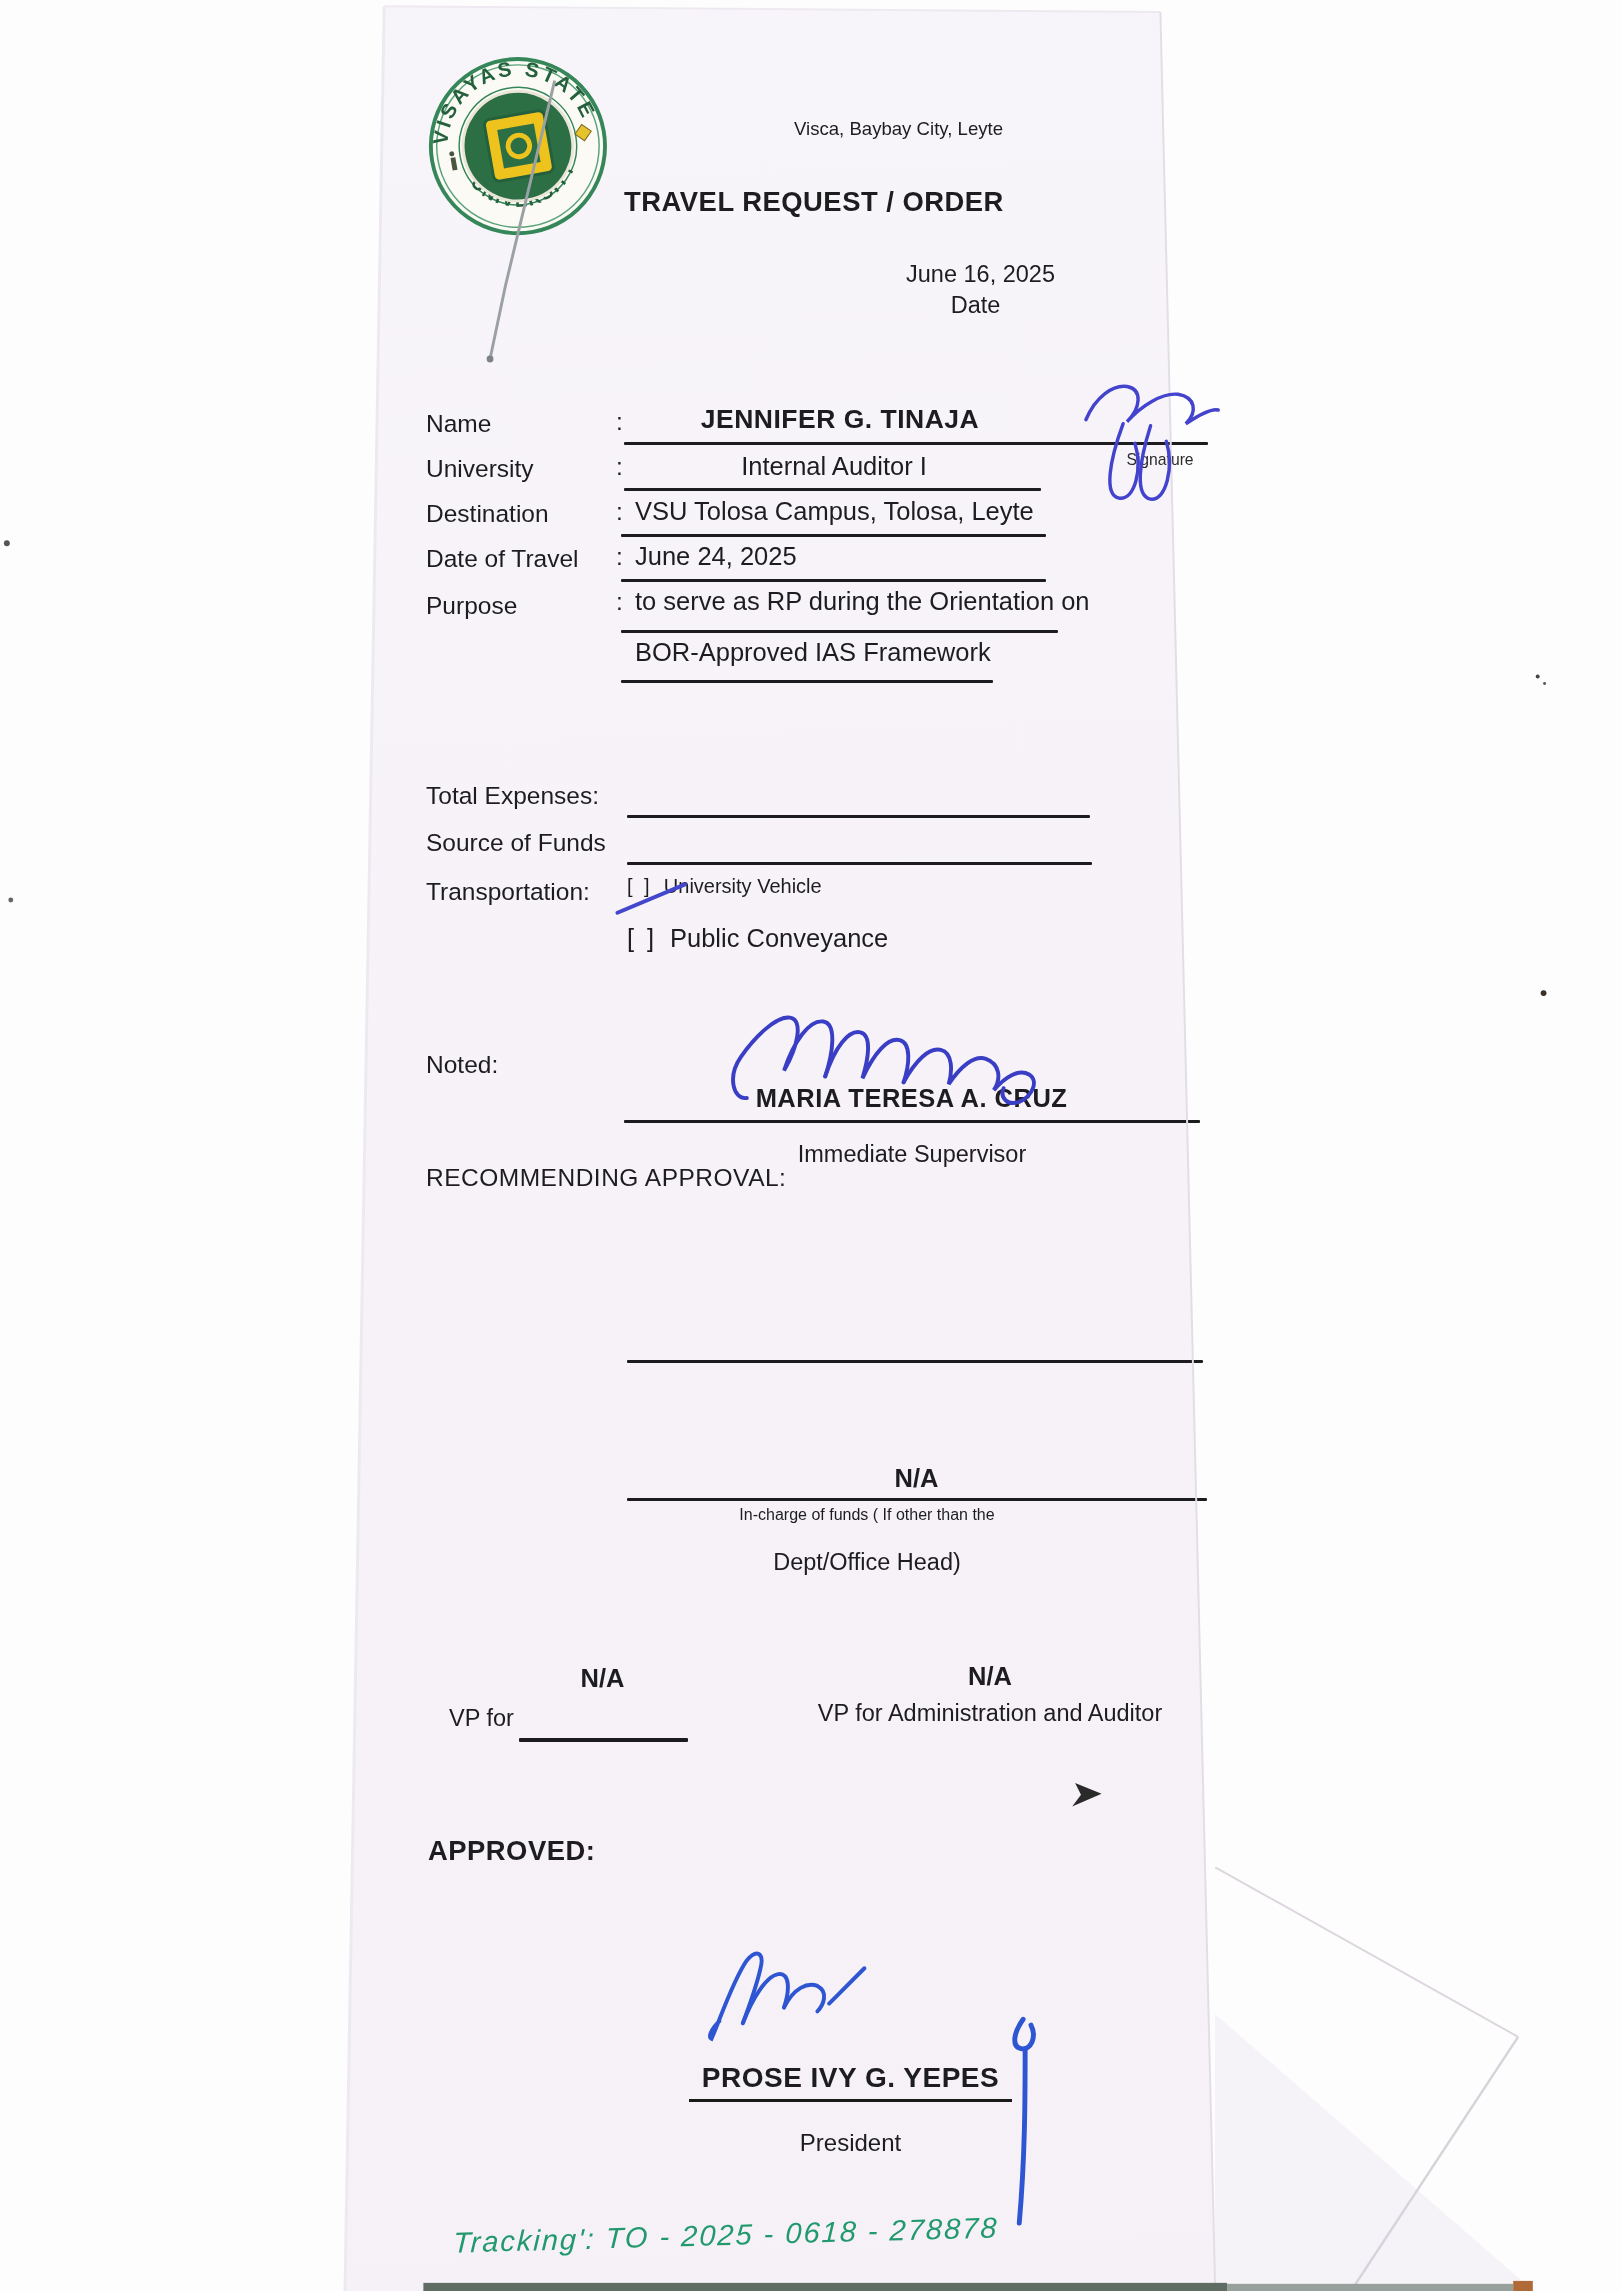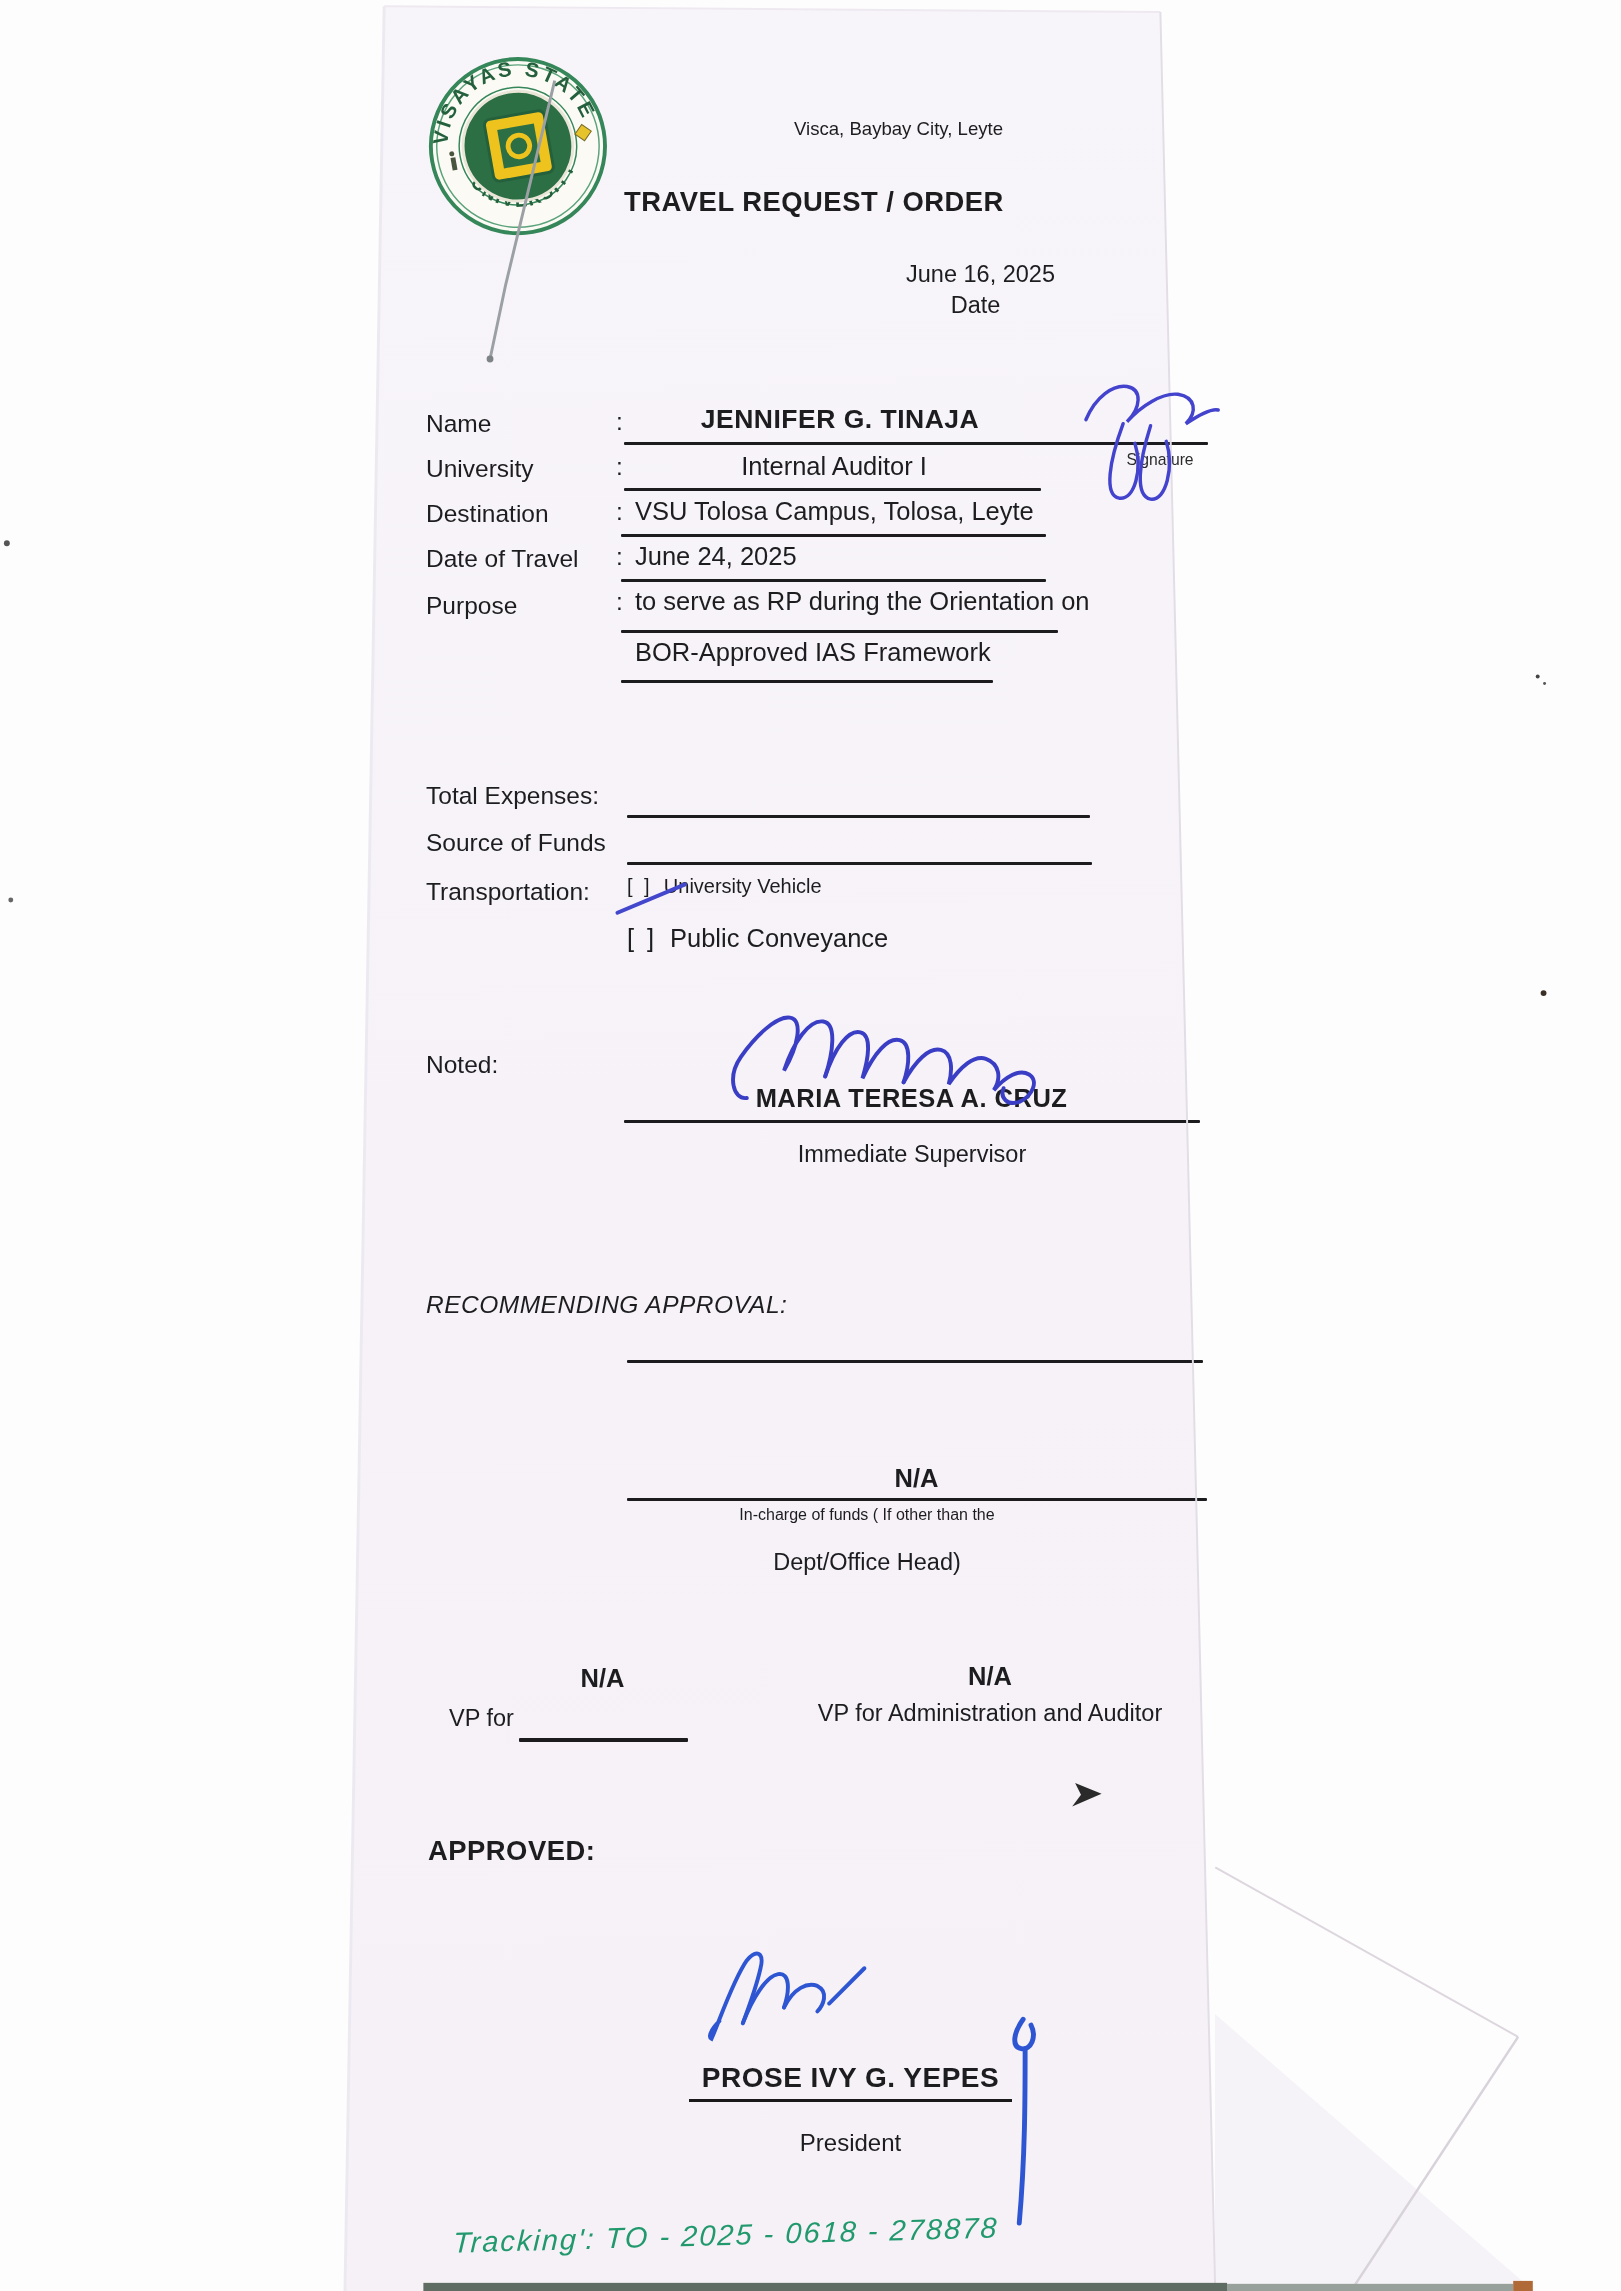--- a/index.html
+++ b/index.html
@@ -102,21 +102,21 @@
   <div class="t" style="left:627px;top:924px;font-size:25.5px;">
     <span style="letter-spacing:2.9px;">[ ]</span>
     <span style="margin-left:5.9px;">Public Conveyance</span>
   </div>
 
   <div class="t lbl" style="left:426px;top:1051px;">Noted:</div>
   <div class="t c b" style="left:647px;top:1084px;width:529px;font-size:25.5px;letter-spacing:0.5px;">MARIA TERESA A. CRUZ</div>
   <div class="line" style="left:624px;top:1120px;width:576px;"></div>
   <div class="t c" style="left:667px;top:1141px;width:490px;font-size:23.5px;">Immediate Supervisor</div>
 
-  <div class="t lbl" style="left:426px;top:1291px;letter-spacing:0.5px;font-style:italic;">RECOMMENDING APPROVAL:</div>
+  <div class="t lbl" style="left:426px;top:1164px;letter-spacing:0.5px;">RECOMMENDING APPROVAL:</div>
   <div class="line" style="left:627px;top:1360px;width:576px;"></div>
 
   <div class="t c b" style="left:647px;top:1464px;width:539px;font-size:25.5px;">N/A</div>
   <div class="line" style="left:627px;top:1498px;width:580px;"></div>
   <div class="t c small-cap" style="left:627px;top:1506px;width:480px;font-size:16px;">In-charge of  funds ( If other than the</div>
   <div class="t c small-cap" style="left:627px;top:1549px;width:480px;font-size:23.5px;">Dept/Office Head)</div>
 
   <div class="t c b" style="left:470px;top:1664px;width:265px;font-size:25.5px;">N/A</div>
   <div class="t" style="left:449px;top:1705px;font-size:23.5px;">VP for</div>
   <div class="line" style="left:519px;top:1738px;width:169px;height:3.9px;"></div>

